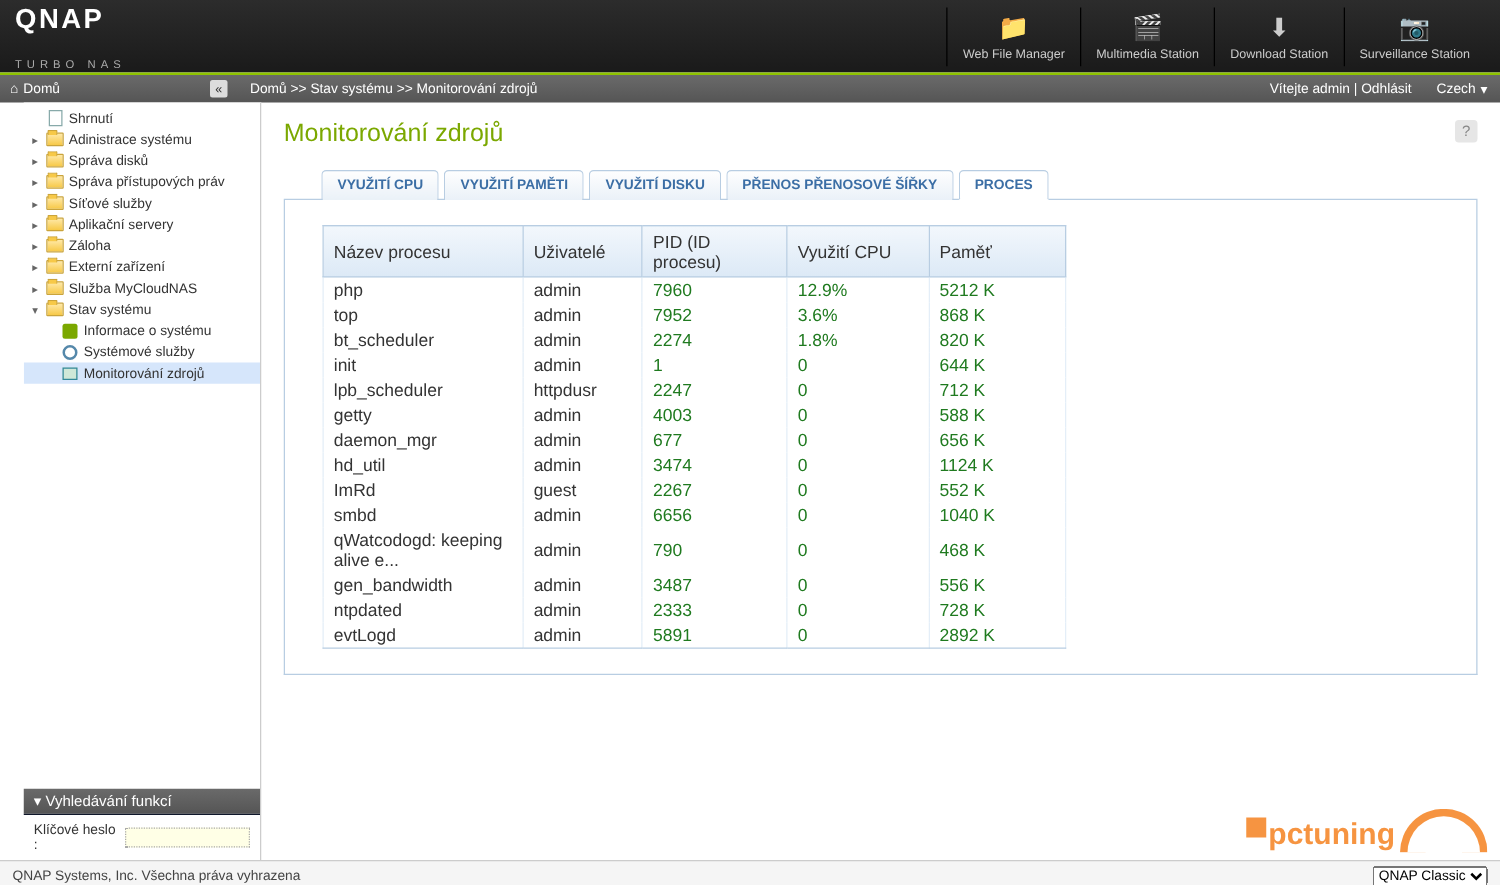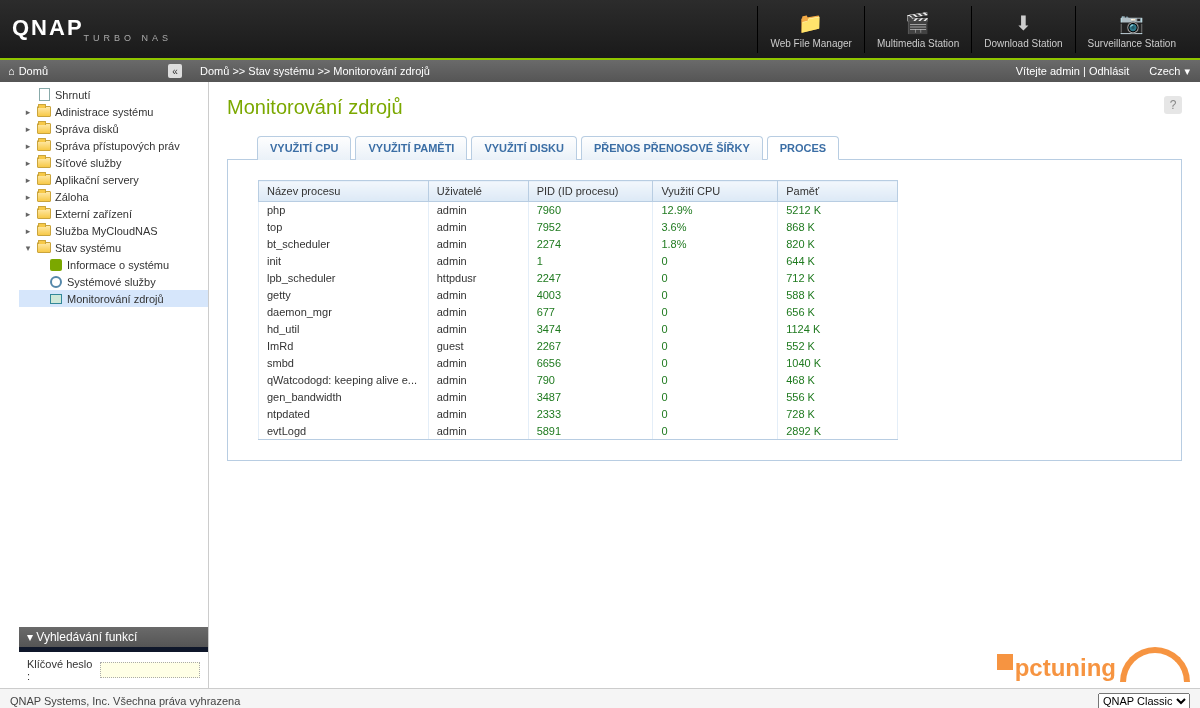--- a/index.html
+++ b/index.html
@@ -1,20 +1,20 @@
 <!DOCTYPE html>
 <html><head>
 <meta charset="utf-8">
 <style>
 * { margin:0; padding:0; box-sizing:border-box; font-family:Arial,Helvetica,sans-serif; }
 body { width:1200px; height:708px; overflow:hidden; background:#fff; font-size:11px; color:#333; }
 
 
 .hdr { height:58px; background:linear-gradient(#2c2c2c,#1a1a1a); display:flex; align-items:center; padding:0 12px; color:#ccc; }
-.logo { display:flex; }
+.logo { display:flex; flex-direction:column; }
 .logo-txt { font-size:22px; font-weight:bold; letter-spacing:2px; color:#fff; }
 .logo-sub { font-size:9px; letter-spacing:4px; color:#aaa; margin-top:18px; }
 .hdr-right { margin-left:auto; display:flex; gap:0; }
 .hdr-btn { display:flex; flex-direction:column; align-items:center; justify-content:center; padding:4px 12px; border-left:1px solid #000; color:#ccc; font-size:10px; cursor:pointer; }
 .hdr-btn .ic { width:30px; height:26px; display:flex; align-items:center; justify-content:center; margin-bottom:2px; }
 
 .greenbar { height:2px; background:#8fc400; }
 
 
 .bcbar { height:22px; background:linear-gradient(#6a6a6a,#555); display:flex; align-items:center; color:#fff; font-size:11px; }
@@ -30,34 +30,34 @@
 .sidebar { width:190px; border-right:1px solid #ccc; display:flex; flex-direction:column; background:#fff; }
 .tree { flex:1; overflow:auto; padding:4px 0; }
 .tree-item { display:flex; align-items:center; gap:4px; padding:2px 4px; cursor:pointer; height:17px; }
 .tree-item.selected { background:#d6e6fb; }
 .tree-item .tw { width:10px; text-align:center; color:#666; font-size:9px; }
 .tree-item .fic { width:14px; height:14px; display:inline-flex; align-items:center; justify-content:center; }
 .tree-item .lbl { white-space:nowrap; }
 .indent1 { padding-left:16px; }
 
 .side-ftr-title { background:linear-gradient(#6a6a6a,#555); color:#fff; padding:3px 8px; font-size:12px; }
-.side-ftr-body { padding:6px 8px; display:flex; align-items:center; gap:4px; border-top:5px solid #0f172a; }
+.side-ftr-body { padding:6px 8px; display:flex; align-items:center; gap:4px; border-top:1px solid #0f172a; }
 .side-ftr-body input { border:1px dotted #aaa; background:#ffffe6; height:16px; width:100px; font-size:11px; padding:0 2px; }
 
 
 .content { flex:1; padding:14px 18px; position:relative; }
 .page-title { color:#7ba800; font-size:20px; font-weight:normal; margin-bottom:16px; }
 .help-ic { position:absolute; top:14px; right:18px; width:18px; height:18px; background:#e6e6e6; border-radius:3px; display:flex; align-items:center; justify-content:center; color:#888; font-size:12px; cursor:pointer; }
 
 .tabs { display:flex; gap:4px; border-bottom:1px solid #b8cde2; padding-left:30px; }
 .tab { padding:5px 12px; border:1px solid #b8cde2; border-bottom:none; border-radius:4px 4px 0 0; background:linear-gradient(#fefefe,#eaf1f8); color:#3b6ea5; font-size:11px; font-weight:bold; cursor:pointer; position:relative; top:1px; }
 .tab.active { background:#fff; border-bottom:1px solid #fff; }
 
 .tbl-wrap { border:1px solid #b8cde2; border-top:none; margin-top:0; padding:20px 30px; }
-table.proc { width:640px; border-collapse:collapse; font-size:11px; }
+table.proc { width:595px; border-collapse:collapse; font-size:14px; }
 table.proc th { text-align:left; background:linear-gradient(#f2f7fc,#dce9f6); border:1px solid #b8cde2; padding:4px 8px; font-weight:normal; color:#333; }
 table.proc td { border-left:1px solid #e4eef8; border-right:1px solid #e4eef8; padding:2px 8px; height:17px; }
 table.proc tbody tr:last-child td { border-bottom:1px solid #b8cde2; }
 table.proc td.num { color:#1f7a1f; }
 
 
 .ftr { height:20px; border-top:1px solid #ccc; background:#f5f5f5; display:flex; align-items:center; padding:12px 10px; font-size:11px; color:#444; }
 .ftr-right { margin-left:auto; display:flex; align-items:center; gap:4px; }
 .ftr-right select { font-size:11px; height:16px; }
 

